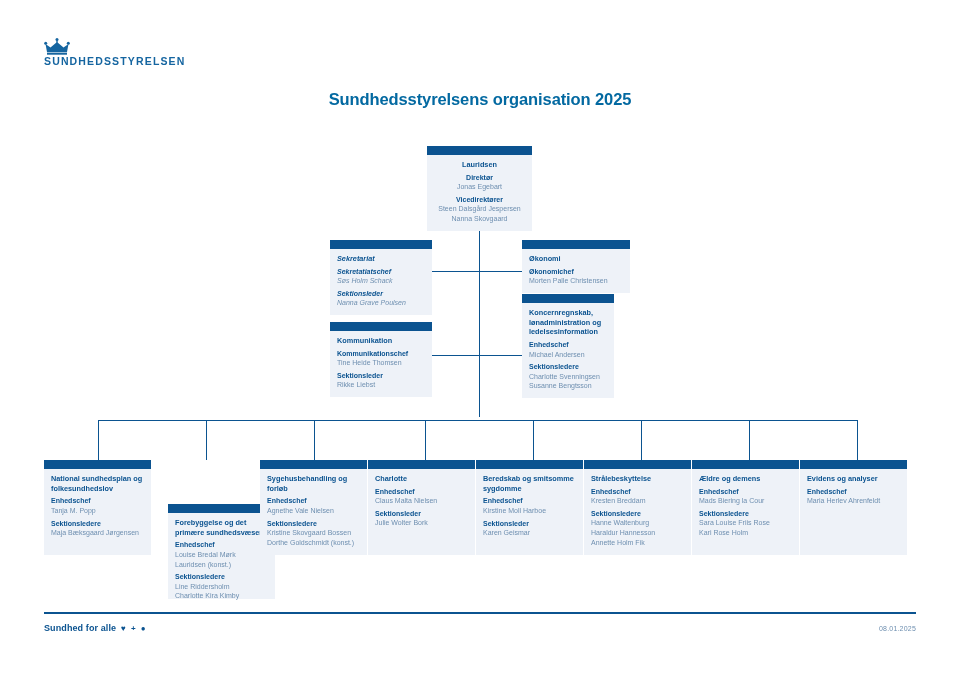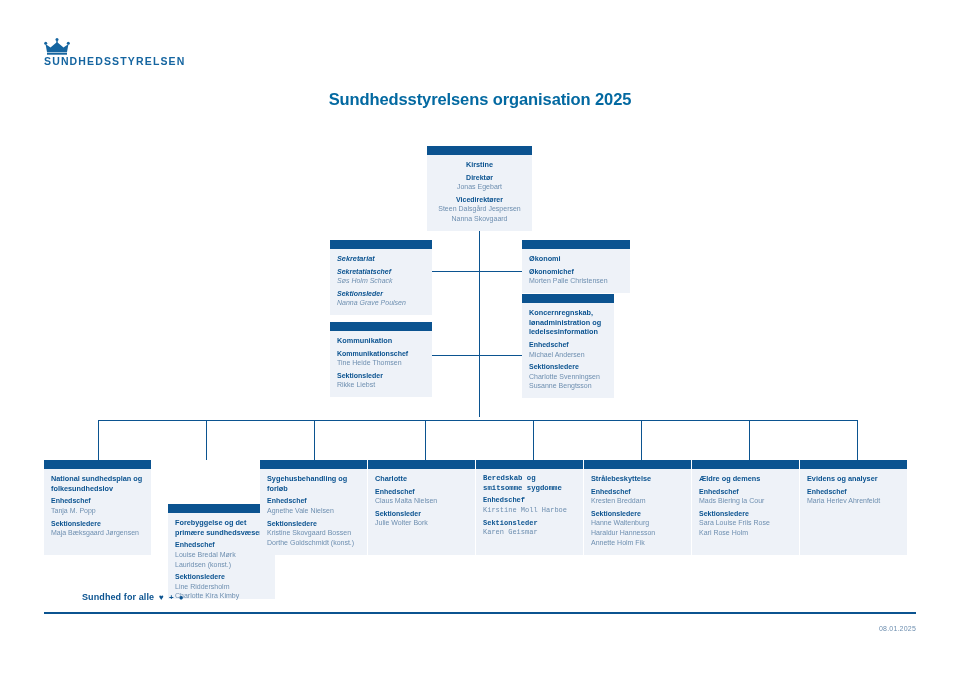--- a/index.html
+++ b/index.html
@@ -45,23 +45,23 @@
   
   .ln{position:absolute;background:#0b5390;}
   .vln{width:1.4px;}
   .hln{height:1.4px;}
 
   
   .footer-rule{
     position:absolute;left:44px;top:612px;width:872px;height:1.6px;background:#0b5390;
   }
   .footer-left{
-    position:absolute;left:44px;top:592px;
+    position:absolute;left:44px;top:623px;
     font-size:9px;font-weight:bold;color:#0b5390;letter-spacing:0.1px;
-    display:flex;align-items:flex-end;gap:5px;margin-left:38px;
+    display:flex;align-items:flex-end;gap:5px;
   }
   .f-sym{font-size:8px;line-height:1;color:#0b5390;}
   .footer-right{
     position:absolute;right:44px;top:625px;
     font-size:7px;color:#6e8fb0;letter-spacing:0.2px;
   }
 </style>
 </head>
 <body>
 
@@ -93,21 +93,21 @@
   <div class="ln vln" style="left:314px;top:420px;height:40px;"></div>
   <div class="ln vln" style="left:425px;top:420px;height:40px;"></div>
   <div class="ln vln" style="left:533px;top:420px;height:40px;"></div>
   <div class="ln vln" style="left:641px;top:420px;height:40px;"></div>
   <div class="ln vln" style="left:749px;top:420px;height:40px;"></div>
   <div class="ln vln" style="left:857px;top:420px;height:40px;"></div>
 
   <div class="node center" style="left:427px;top:146px;width:105px;">
     <div class="bar"></div>
     <div class="body">
-      <div class="ttl">Kirstine</div>
+      <div class="ttl">Lauridsen</div>
       <div class="role">Direktør</div>
       <div class="person">Jonas Egebart</div>
       <div class="role">Vicedirektører</div>
       <div class="person">Steen Dalsgård Jespersen</div>
       <div class="person">Nanna Skovgaard</div>
     </div>
   </div>
 
   <div class="node" style="left:330px;top:240px;width:102px;font-style:italic;">
     <div class="bar"></div>
@@ -189,21 +189,21 @@
       <div class="node" style="left: 368px; top: 460px; width: 107px; height: 95px;">
         <div class="bar"></div>
         <div class="body">
           <div class="ttl">Charlotte</div>
           <div class="role">Enhedschef</div>
           <div class="person">Claus Malta Nielsen</div>
           <div class="role">Sektionsleder</div>
           <div class="person">Julie Wolter Bork</div>
         </div>
       </div>
-      <div class="node" style="left: 476px; top: 460px; width: 107px; height: 95px; font-family: Liberation Mono, monospace;">
+      <div class="node" style="left: 476px; top: 460px; width: 107px; height: 95px;">
         <div class="bar"></div>
         <div class="body">
           <div class="ttl">Beredskab og smitsomme sygdomme</div>
           <div class="role">Enhedschef</div>
           <div class="person">Kirstine Moll Harboe</div>
           <div class="role">Sektionsleder</div>
           <div class="person">Karen Geismar</div>
         </div>
       </div>
       <div class="node" style="left: 584px; top: 460px; width: 107px; height: 95px;">

